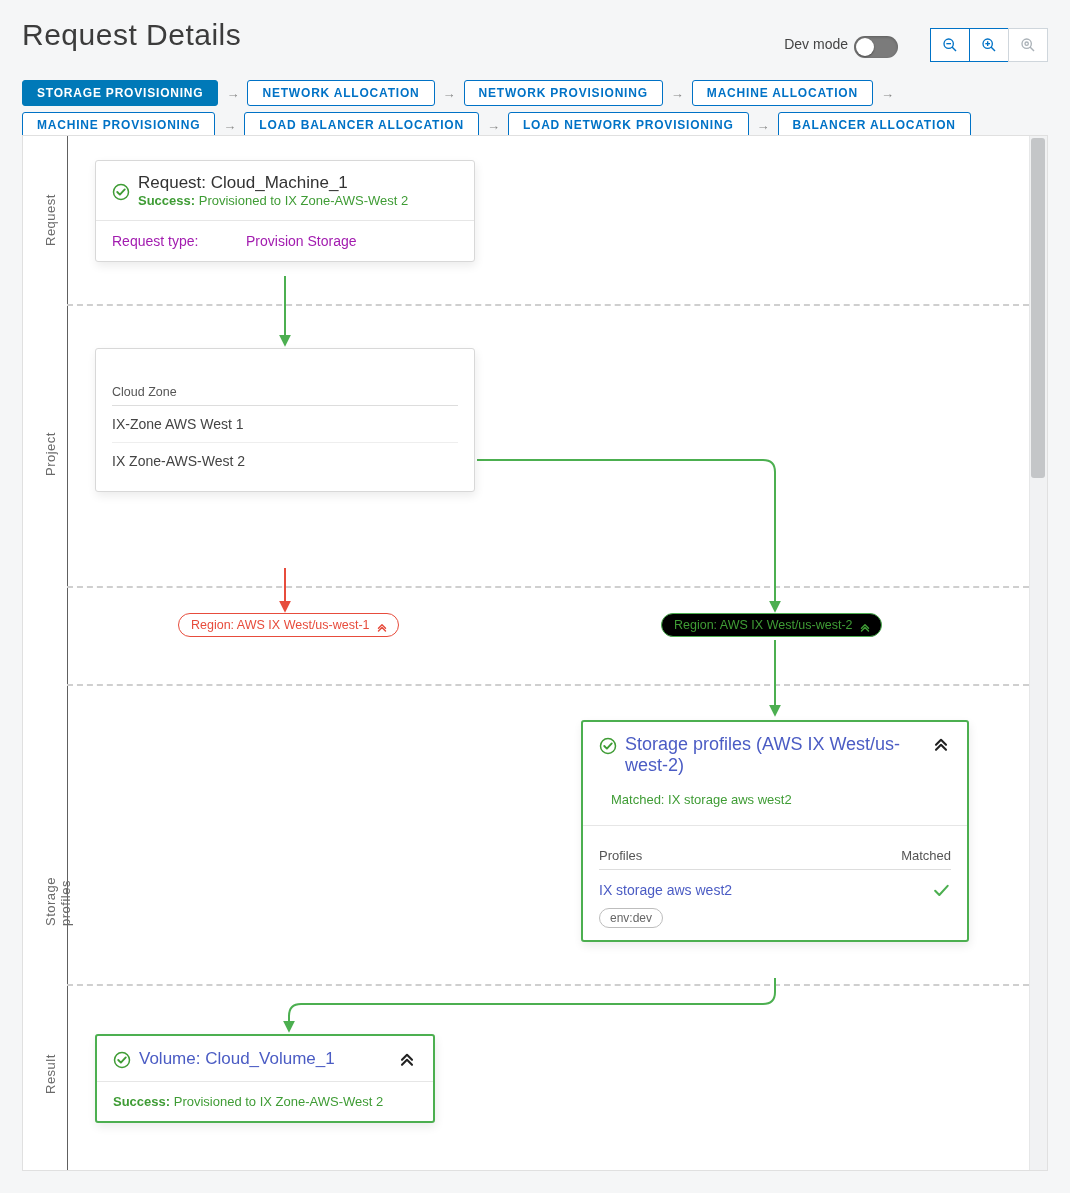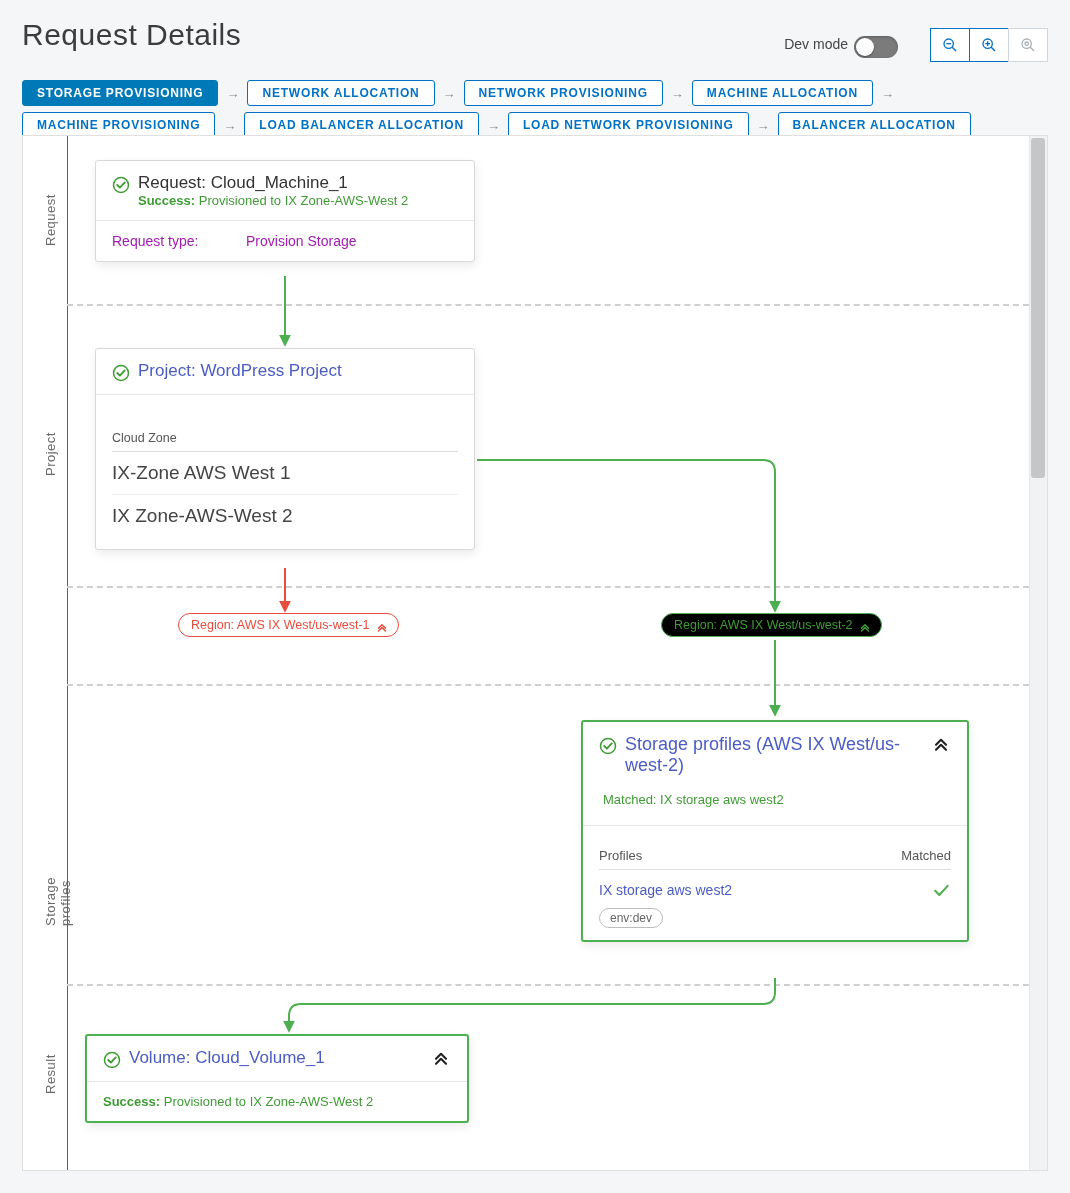--- a/index.html
+++ b/index.html
@@ -83,36 +83,36 @@
     transform:rotate(-90deg);transform-origin:left top;letter-spacing:.5px;font-size:13px;
   }
   .divider{position:absolute;left:44px;top:0;bottom:0;border-left:1px solid var(--divider);}
   .hr-dash{position:absolute;left:44px;right:18px;border-top:2px dashed var(--dash);}
 
   
   .card{
     position:absolute;background:#fff;border:1px solid #d8d8d8;border-radius:3px;
     box-shadow:1px 4px 10px rgba(0,0,0,.08);
   }
-  .card-hd{padding:12px 16px;border-bottom:1px solid #e6e6e6;display:flex;align-items:flex-start;gap:8px;}
+  .card-hd{padding:12px 16px;border-bottom:1px solid #e6e6e6;display:flex;align-items:center;gap:8px;}
   .card-hd .h1{font-size:17px;color:#333;}
   .card-hd .h1 a{color:var(--indigo);text-decoration:none;}
   .card .sub{font-size:13px;color:var(--green-strong);}
   .card .sub b{font-weight:600;}
   .card-bd{padding:12px 16px;}
   .kv{display:flex;gap:24px;color:#a21caf;font-size:14px;}
   .kv .k{min-width:110px;}
 
   .ok-ico{width:18px;height:18px;flex:0 0 18px;margin-top:3px;}
   .ok-ico circle{fill:none;stroke:var(--green-strong);stroke-width:2;}
   .ok-ico path{fill:none;stroke:var(--green-strong);stroke-width:2.5;stroke-linecap:round;stroke-linejoin:round;}
 
   .zone-list{margin-top:6px;}
   .zone-title{font-size:12.5px;color:#555;padding-bottom:6px;border-bottom:1px solid #ddd;}
-  .zone-item{padding:10px 0;border-bottom:1px solid #eee;font-size:19px;color:#444;}
+  .zone-item{padding:10px 0;border-bottom:1px solid #eee;font-size:14px;color:#444;}
   .zone-item:last-child{border-bottom:none;}
 
   .card.green-border{border:2px solid var(--green);}
   .chev{width:20px;height:20px;cursor:pointer;}
   .chev svg{width:20px;height:20px;}
   .chev path{fill:none;stroke:#222;stroke-width:2.5;stroke-linecap:round;stroke-linejoin:round;}
 
   .tbl{width:100%;margin-top:4px;}
   .tbl-hd{display:flex;justify-content:space-between;font-size:13px;color:#555;padding:6px 0;border-bottom:1px solid #ddd;}
   .tbl-row{display:flex;justify-content:space-between;align-items:center;padding:10px 0 4px;}
@@ -255,30 +255,20 @@
       </div>
       <div class="card-bd">
         <div class="kv">
           <span class="k">Request type:</span>
           <span>Provision Storage</span>
         </div>
       </div>
     </div>
 
     <div class="card" style="left:72px;top:212px;width:380px">
-      <div class="card-hd">
-        <svg class="ok-ico" viewBox="0 0 24 24">
-          <circle cx="12" cy="12" r="10"></circle>
-            <path d="M7 12 L10.5 15.5 L17 8.5"></path>
-        </svg>
-        <div class="h1">
-          <span style="color:#4b5cc4">Project:</span>
-          <a href="#">WordPress Project</a>
-        </div>
-      </div>
       <div class="card-bd">
         <div class="zone-list" style="margin-top:24px">
           <div class="zone-title">Cloud Zone</div>
           <div id="zones">
               <div class="zone-item">IX-Zone AWS West 1</div>
               <div class="zone-item">IX Zone-AWS-West 2</div>
             </div>
         </div>
       </div>
     </div>
@@ -291,21 +281,21 @@
         </svg>
         <div class="h1" style="flex:1;color:#4b5cc4;font-size:18px">Storage profiles (AWS IX West/us-west-2)</div>
         <div class="chev">
           <svg viewBox="0 0 24 24">
               <path d="M6 13 L12 7 L18 13"></path>
               <path d="M6 19 L12 13 L18 19"></path>
             </svg>
         </div>
       </div>
       <div style="padding:0 16px 8px">
-        <div class="sub" style="margin:12px 4px 10px">
+        <div class="sub" style="margin:12px 12px 10px">
           <span>Matched:</span>
           <span>IX storage aws west2</span>
         </div>
       </div>
       <div class="card-bd" style="border-top:1px solid #e6e6e6">
         <div class="tbl">
           <div class="tbl-hd">
             <span>Profiles</span>
             <span>Matched</span>
           </div>
@@ -313,21 +303,21 @@
             <span class="nm">IX storage aws west2</span>
             <svg viewBox="0 0 24 24">
               <path d="M5 13 L10 18 L20 7" fill="none" stroke="#4caf50" stroke-width="2.5" stroke-linecap="round" stroke-linejoin="round"></path>
             </svg>
           </div>
           <span class="chip">env:dev</span>
         </div>
       </div>
     </div>
 
-    <div class="card green-border" style="left:62px;top:898px;width:384px">
+    <div class="card green-border" style="left:72px;top:898px;width:340px">
       <div class="card-hd">
         <svg class="ok-ico" viewBox="0 0 24 24">
           <circle cx="12" cy="12" r="10"></circle>
             <path d="M7 12 L10.5 15.5 L17 8.5"></path>
         </svg>
         <div class="h1" style="flex:1">
           <span style="color:#4b5cc4">Volume:</span>
           <a href="#">Cloud_Volume_1</a>
         </div>
         <div class="chev">

